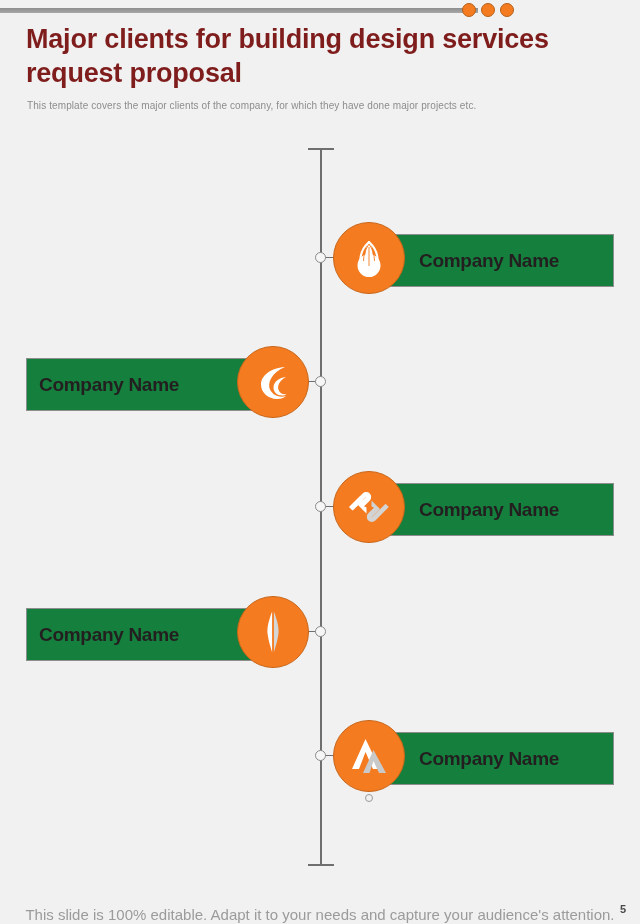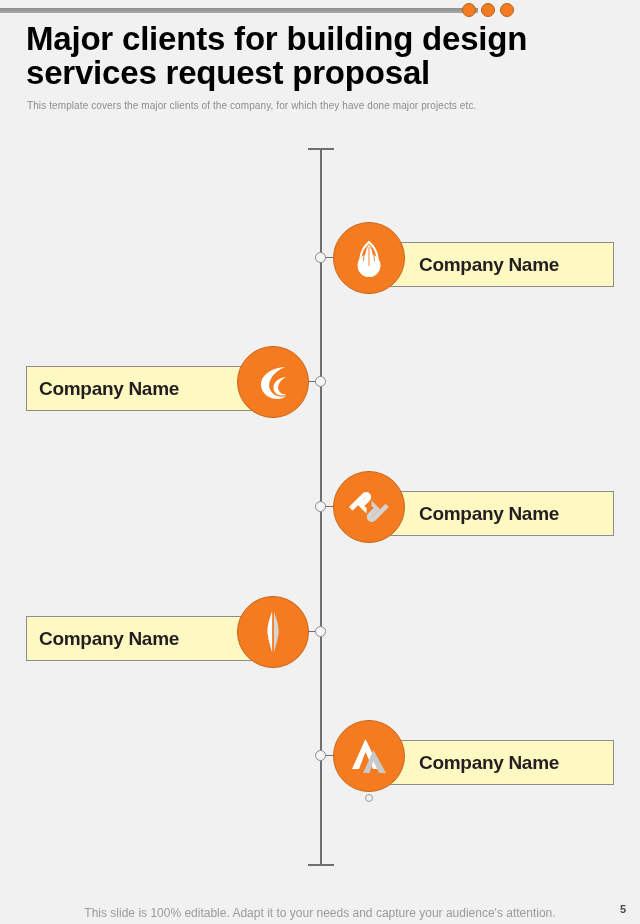--- a/index.html
+++ b/index.html
@@ -47,24 +47,24 @@
     border: 1.4px solid #b4621b;
     box-sizing: border-box;
   }
 
   
   .title {
     position: absolute;
     left: 26px;
     top: 22px;
     width: 580px;
-    font-size: 33px;
+    font-size: 27px;
     line-height: 34px;
     font-weight: bold;
-    color: #000000;
+    color: #7f1d1d;
     letter-spacing: -0.2px;
   }
   .subtitle {
     position: absolute;
     left: 27px;
     top: 100px;
     width: 560px;
     font-size: 10px;
     color: #8d8d8d;
     letter-spacing: 0.1px;
@@ -132,23 +132,23 @@
     display: flex;
     align-items: center;
     justify-content: center;
   }
   .row.right .badge { left: 333px; }
   .row.left  .badge { left: 237px; }
   .badge svg { display: block; }
 
   .label-box {
     position: absolute;
-    top: 22px;
-    height: 45px;
-    background: #fef9c3;
+    top: 14px;
+    height: 53px;
+    background: #15803d;
     border: 1.1px solid #8d8d8d;
     box-sizing: border-box;
     display: flex;
     align-items: center;
     z-index: 3;
   }
   .row.right .label-box {
     left: 380px;
     width: 234px;
     padding-left: 38px;
@@ -178,21 +178,21 @@
     z-index: 7;
   }
 
   
   .footer-note {
     position: absolute;
     left: 0;
     top: 906px;
     width: 640px;
     text-align: center;
-    font-size: 12px;
+    font-size: 15px;
     color: #9b9b9b;
   }
   .page-no {
     position: absolute;
     right: 14px;
     top: 903px;
     font-size: 11px;
     font-weight: bold;
     color: #4a4a4a;
   }

